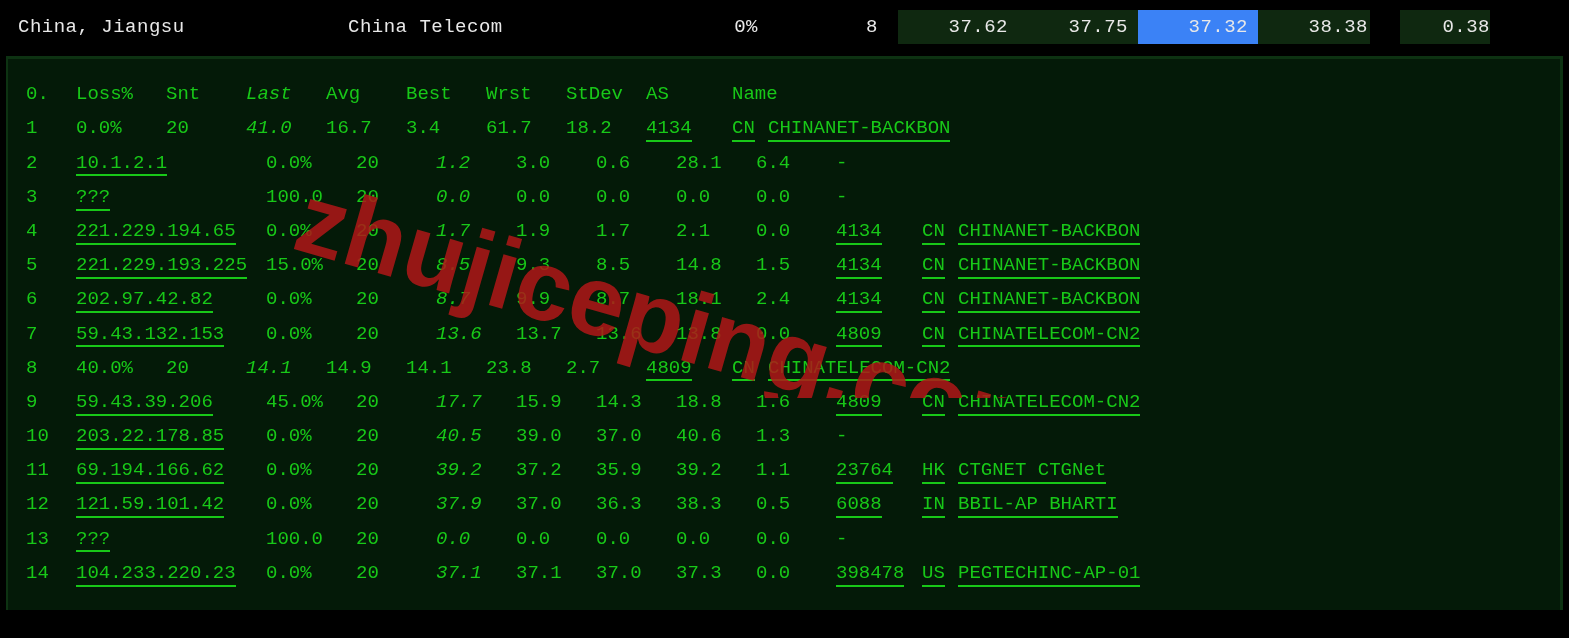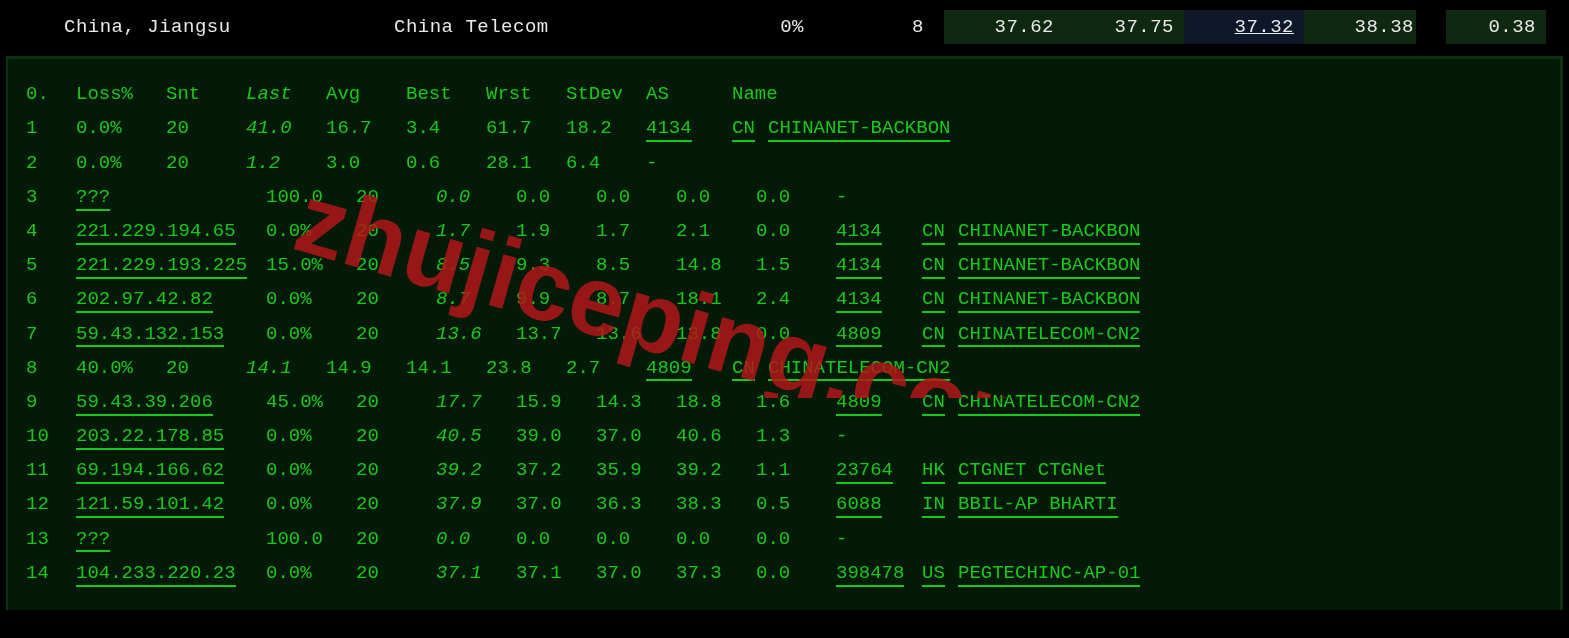--- a/index.html
+++ b/index.html
@@ -12,32 +12,31 @@
     overflow:hidden;
     color:#e8e8e8;
   }
   .screen{position:relative;width:1569px;height:638px;}
   .header{
     display:flex;
     align-items:center;
     padding:10px 18px 8px 18px;
     color:#e8e8e8;
     letter-spacing:0.5px;
-    margin-left:46px;
   }
   .header .loc   {flex:0 0 330px;}
   .header .isp   {flex:0 0 270px;}
   .header .hloss {flex:0 0 140px;text-align:right;padding-right:20px;}
   .header .hsnt  {flex:0 0 100px;text-align:right;padding-right:20px;}
   .header .hlast {flex:0 0 110px;text-align:right;padding-right:10px;background:#0f2810;}
   .header .havg  {flex:0 0 110px;text-align:right;padding-right:10px;background:#0f2810;}
-  .header .hbest {flex:0 0 110px;text-align:right;padding-right:10px;background:#0f172a;text-decoration:underline;}
+  .header .hbest {flex:0 0 110px;text-align:right;padding-right:10px;background:#3b82f6;}
   .header .hwrst {flex:0 0 110px;text-align:right;padding-right:2px;background:#0f2810;}
   .header .dummy {flex:0 0 30px;}
-  .header .hstd  {flex:0 0 90px;text-align:right;padding-right:10px;background:#0f2810;}
+  .header .hstd  {flex:0 0 90px;text-align:right;background:#0f2810;}
 
   .body{
     margin:4px 6px 6px 6px;
     padding:18px 10px 14px 18px;
     background:#041a08;
     border-top:3px solid #0d3212;
     border-right:3px solid #0d3212;
     border-left:2px solid #0d3212;
     height:554px;
     box-sizing:border-box;
@@ -109,20 +108,21 @@
           <div class="c-avg">16.7</div>
           <div class="c-best">3.4</div>
           <div class="c-wrst">61.7</div>
           <div class="c-std">18.2</div>
           <div class="c-as"><span class="ul">4134</span></div>
           <div class="c-cc"><span class="ul">CN</span></div>
           <div class="c-name"><span class="ul">CHINANET-BACKBON</span></div>
         </div>
         <div class="row">
           <div class="c-idx">2</div>
+          <div class="c-host"><span class="ul">10.1.2.1</span></div>
           <div class="c-loss">0.0%</div>
           <div class="c-snt">20</div>
           <div class="c-last">1.2</div>
           <div class="c-avg">3.0</div>
           <div class="c-best">0.6</div>
           <div class="c-wrst">28.1</div>
           <div class="c-std">6.4</div>
           <div class="c-as">-</div>
           <div class="c-cc"></div>
           <div class="c-name"></div>

